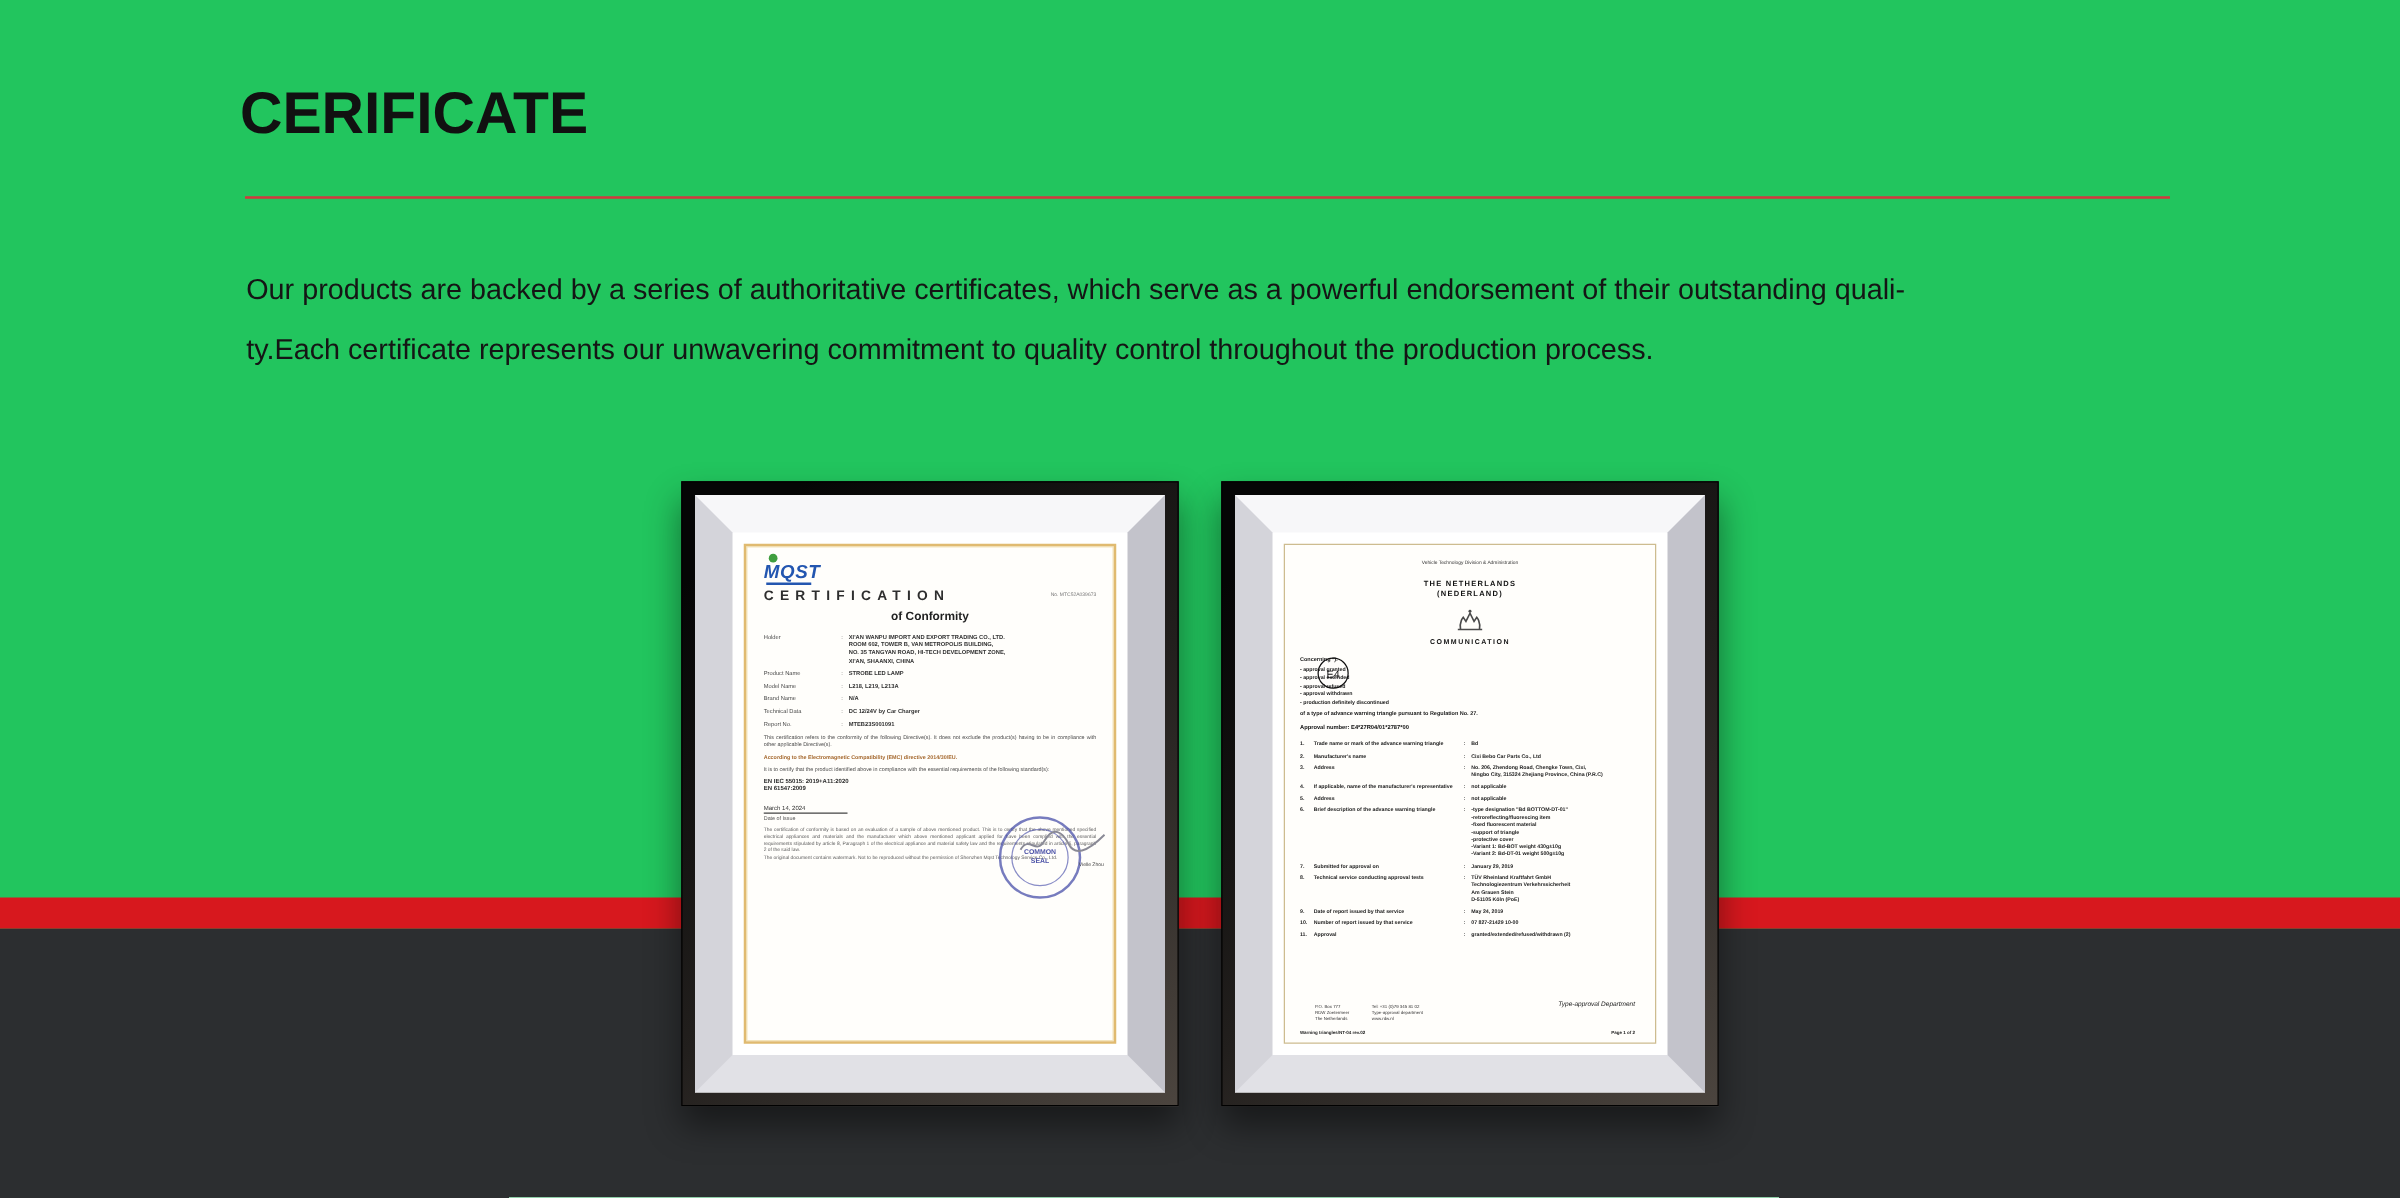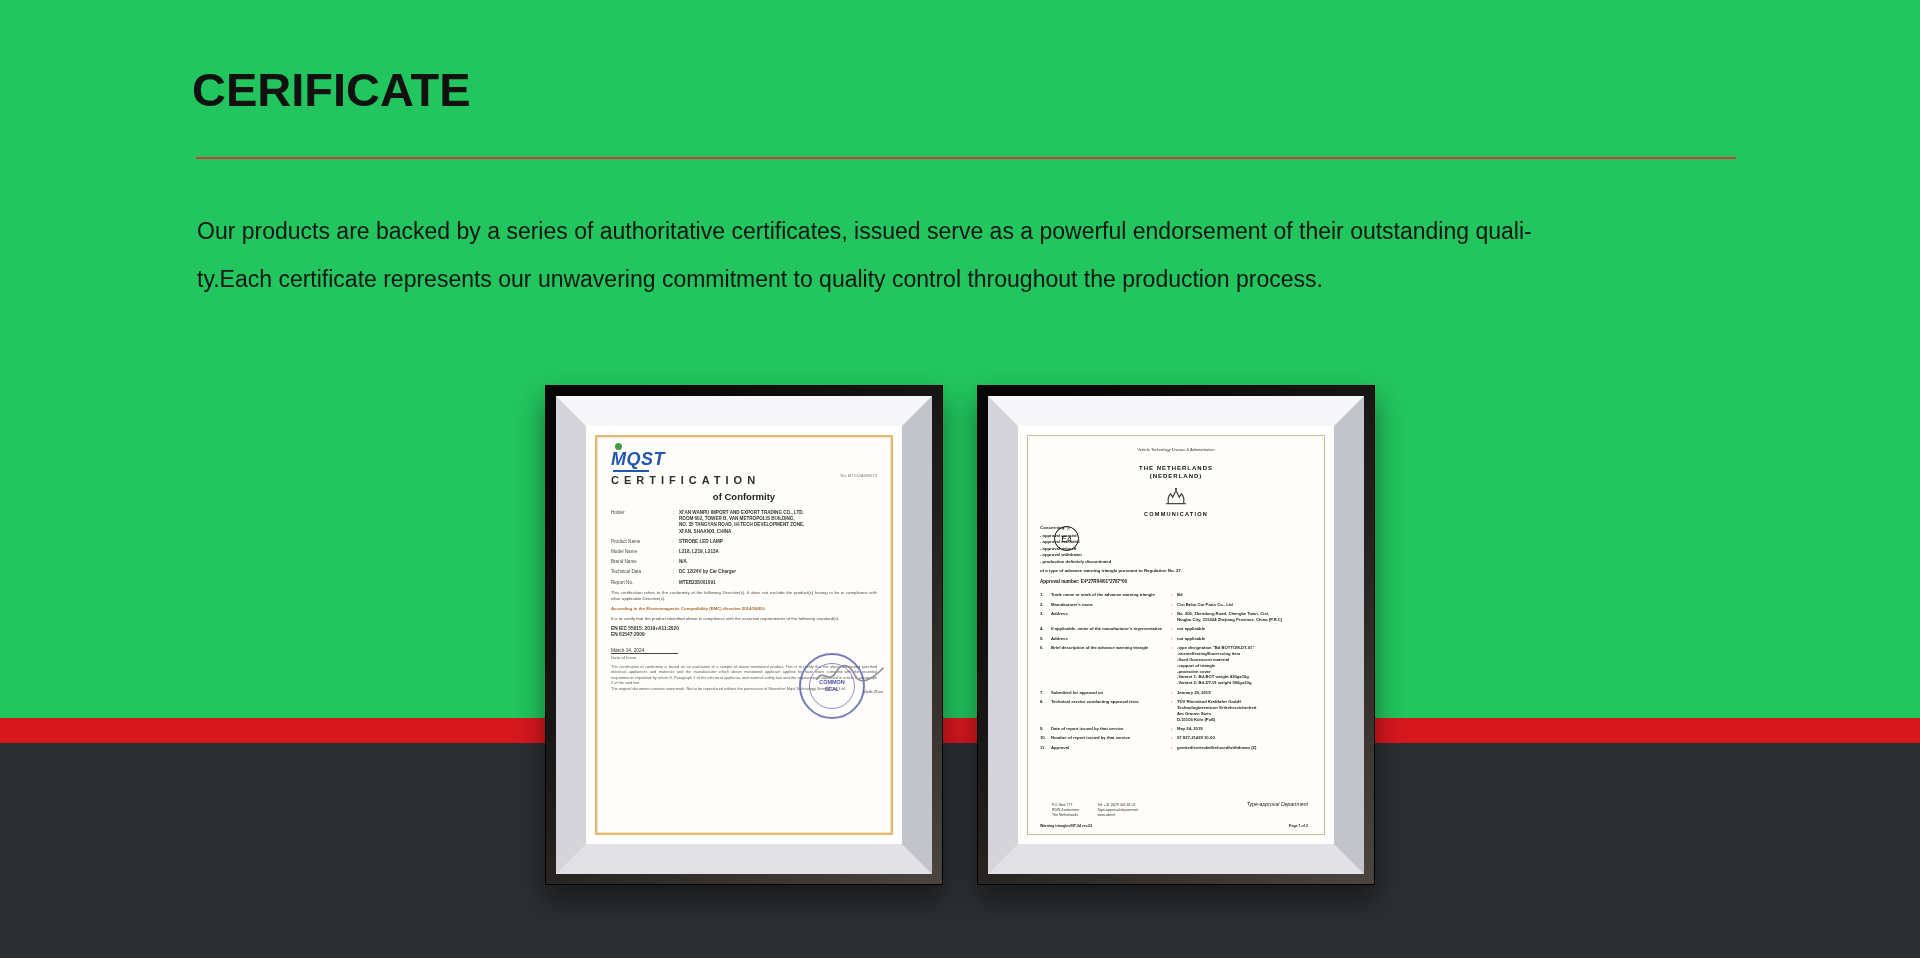--- a/index.html
+++ b/index.html
@@ -22,21 +22,21 @@
   .frame-left { left:545px; }
   .frame-right { left:977px; }
   .mat { position:absolute; inset:11px; background:#fff;
          border:30px solid #e8e8ec; border-top-color:#f7f7f9; border-left-color:#d4d4da;
          border-right-color:#c3c3cb; border-bottom-color:#e1e1e6; }
   .paper { position:absolute; inset:9px; background:#fffefb; overflow:hidden; }
   .paper-left { border:2px solid #e0ba70; box-shadow:inset 0 0 0 1px #f3e4bc; padding:12px 14px 10px; }
   .paper-right { border:1px solid #cdbc90; padding:8px 12px; }
 
   
-  .lc-logo { position:relative; display:inline-block; font-style:italic; font-weight:700; font-size:18px; color:#2356b0; letter-spacing:0.5px; }
+  .lc-logo { position:relative; display:inline-block; font-style:italic; font-weight:700; font-size:15px; color:#2356b0; letter-spacing:0.5px; }
   .lc-logo::after { content:""; position:absolute; left:2px; bottom:-2px; width:36px; height:2px; background:#2356b0; }
   .lc-logo-dot { position:absolute; left:18px; top:6px; width:7px; height:7px; border-radius:50%; background:#3f9e3f; }
   .lc-refno { position:absolute; top:36px; right:14px; font-size:4px; color:#777; }
   .lc-heading { margin-top:4px; font-size:11px; font-weight:700; letter-spacing:5px; color:#2e2e2e; }
   .lc-sub { text-align:center; margin-top:5px; font-size:9.5px; font-weight:700; color:#222; }
   .lc-fields { display:grid; grid-template-columns:62px 6px 1fr; row-gap:4px; margin-top:8px; font-size:4.6px; color:#4a4a4a; line-height:1.35; }
   .lc-fields .val { color:#333; font-weight:700; white-space:pre-line; }
   .lc-para { margin-top:4px; font-size:4.3px; line-height:1.45; color:#4a4a4a; text-align:justify; }
   .lc-para-emc { color:#a5682e; font-weight:700; }
   .lc-std { margin-top:3px; font-size:4.8px; font-weight:700; color:#2e2e2e; white-space:pre-line; line-height:1.4; }
@@ -73,21 +73,21 @@
   .rc-page { position:absolute; right:16px; bottom:6px; font-size:3.6px; font-weight:700; color:#222; }
   .colon { color:#444; }
 </style>
 </head>
 <body>
 
 <div class="page">
 
   <div class="title">CERIFICATE</div>
   <div class="divider"></div>
-  <div class="desc">Our products are backed by a series of authoritative certificates, issued serve as a powerful endorsement of their outstanding quali-
+  <div class="desc">Our products are backed by a series of authoritative certificates, which serve as a powerful endorsement of their outstanding quali-
 ty.Each certificate represents our unwavering commitment to quality control throughout the production process.</div>
 
   <div class="stripe"></div>
   <div class="footerband"></div>
 
   <div class="frame frame-left">
     <div class="mat">
       <div class="paper paper-left">
         <span class="lc-logo">MQST</span>
         <span class="lc-logo-dot"></span>

